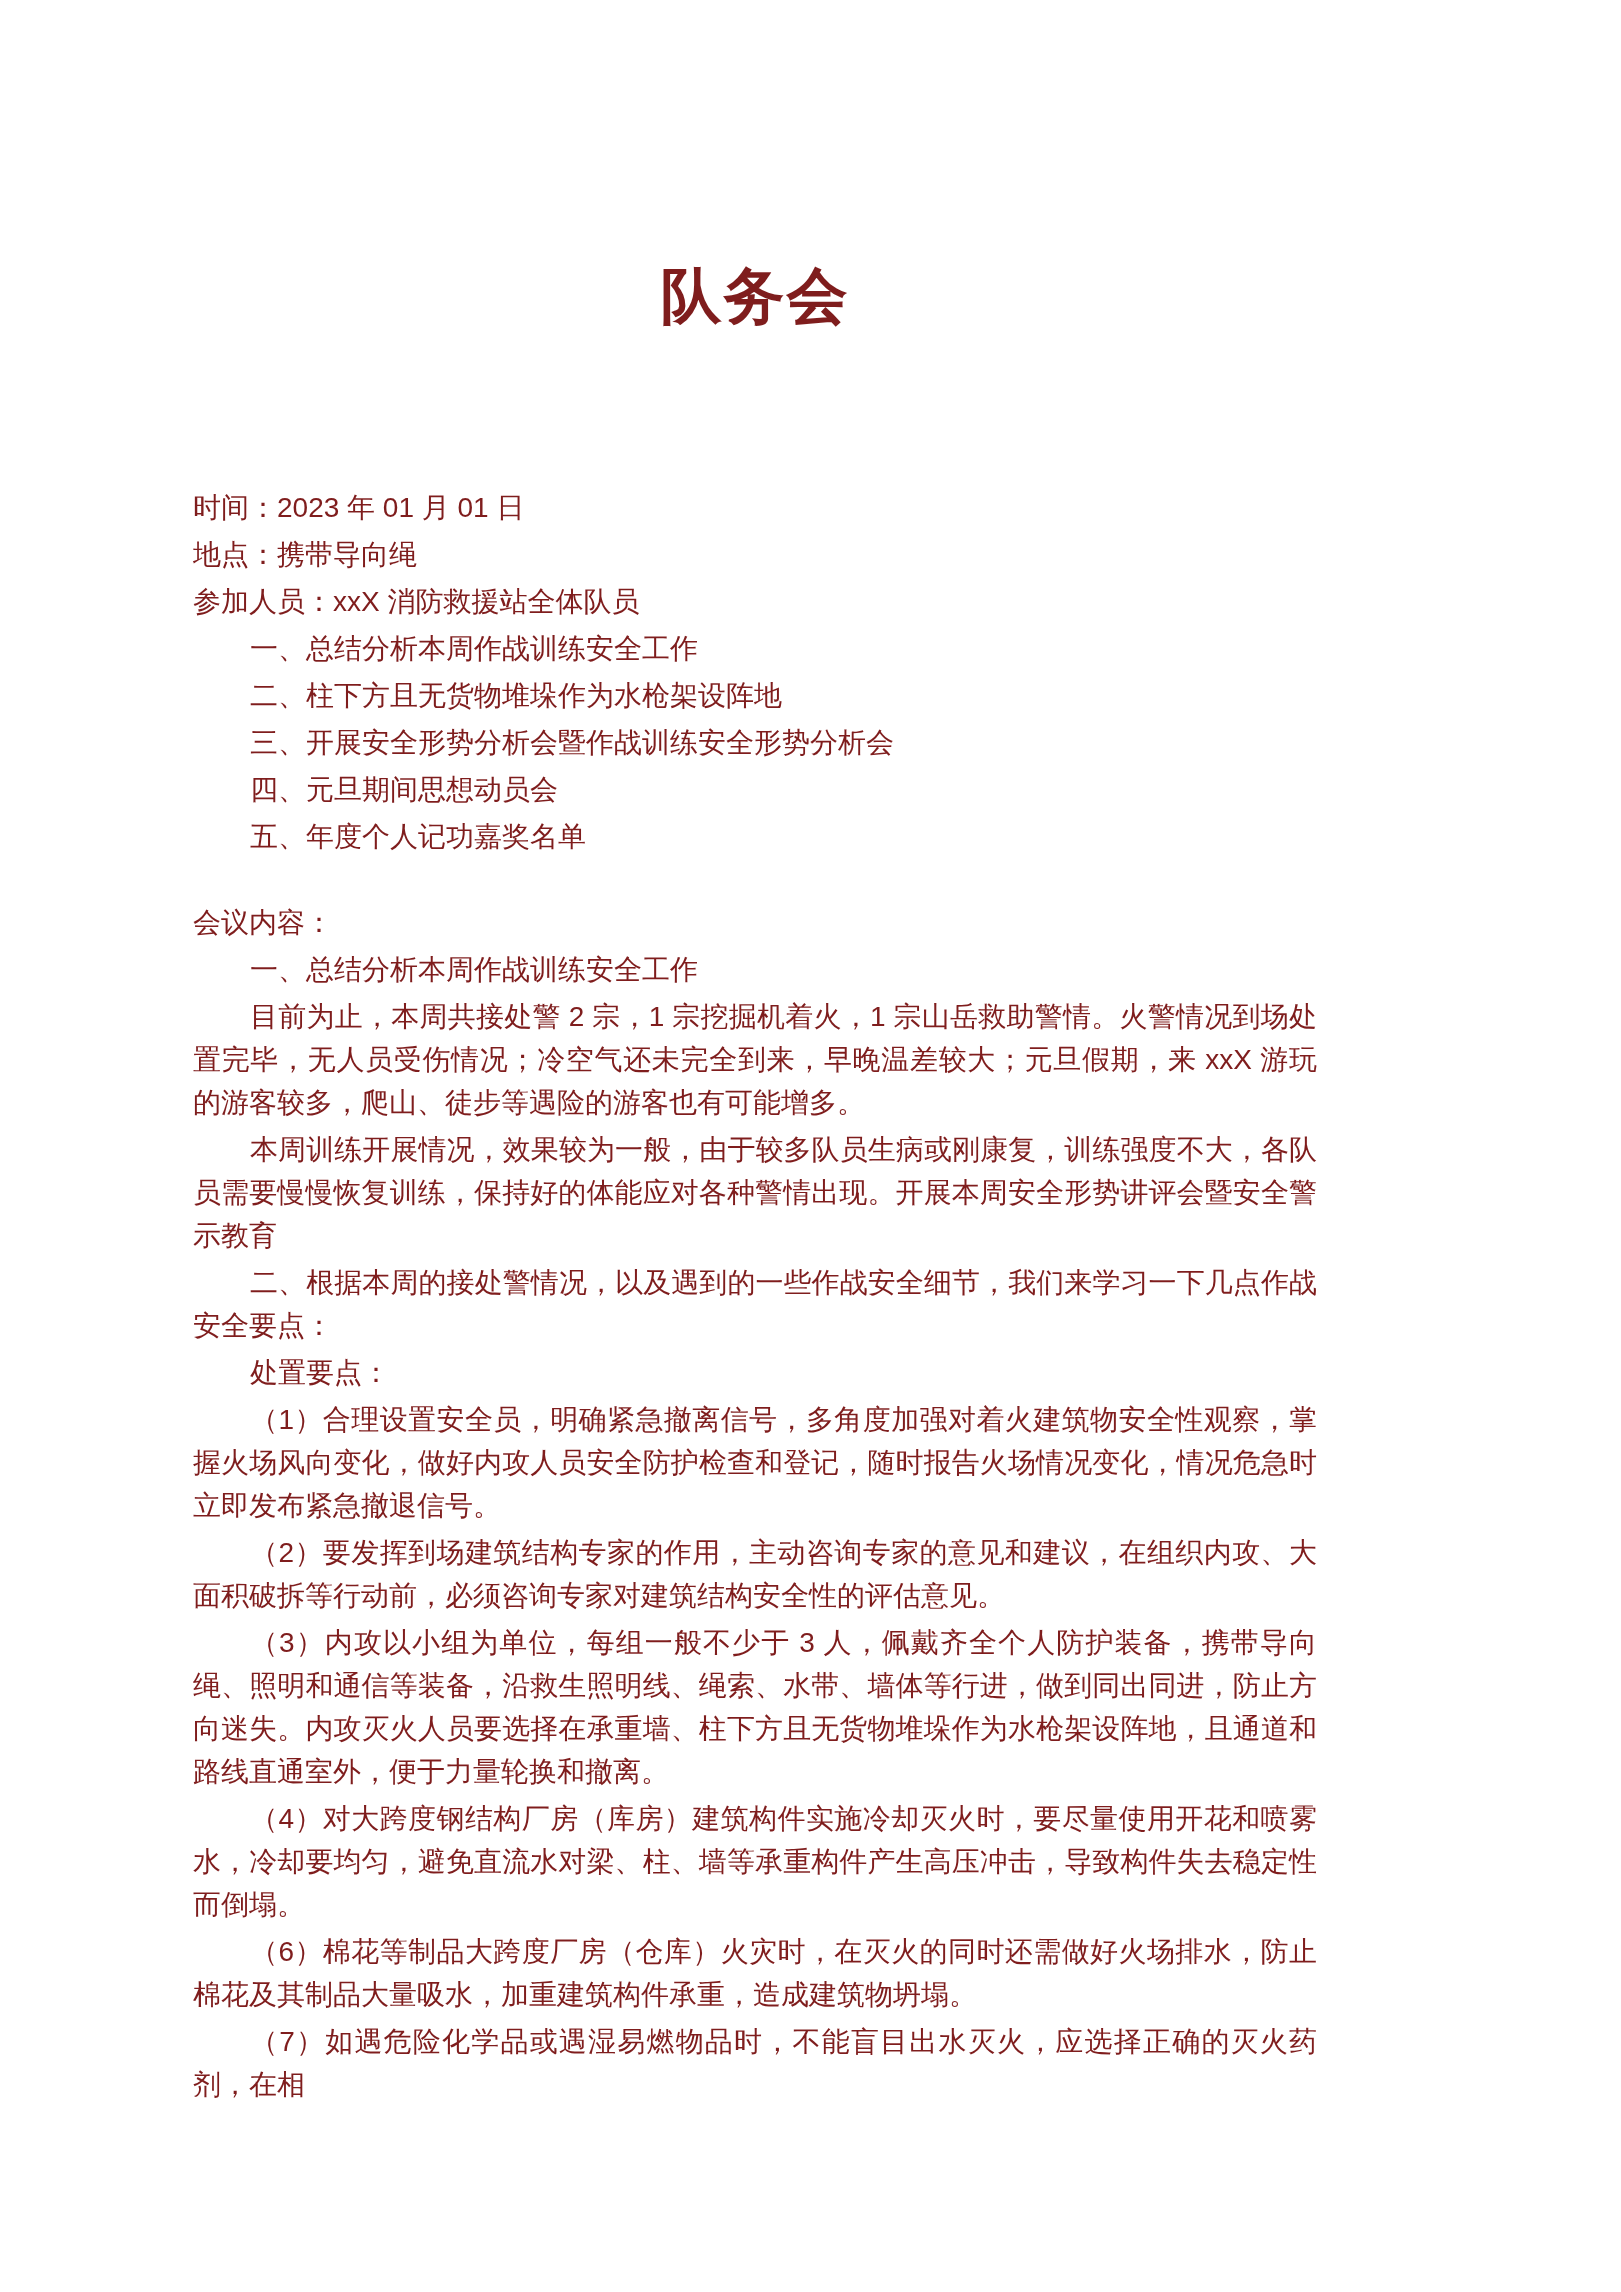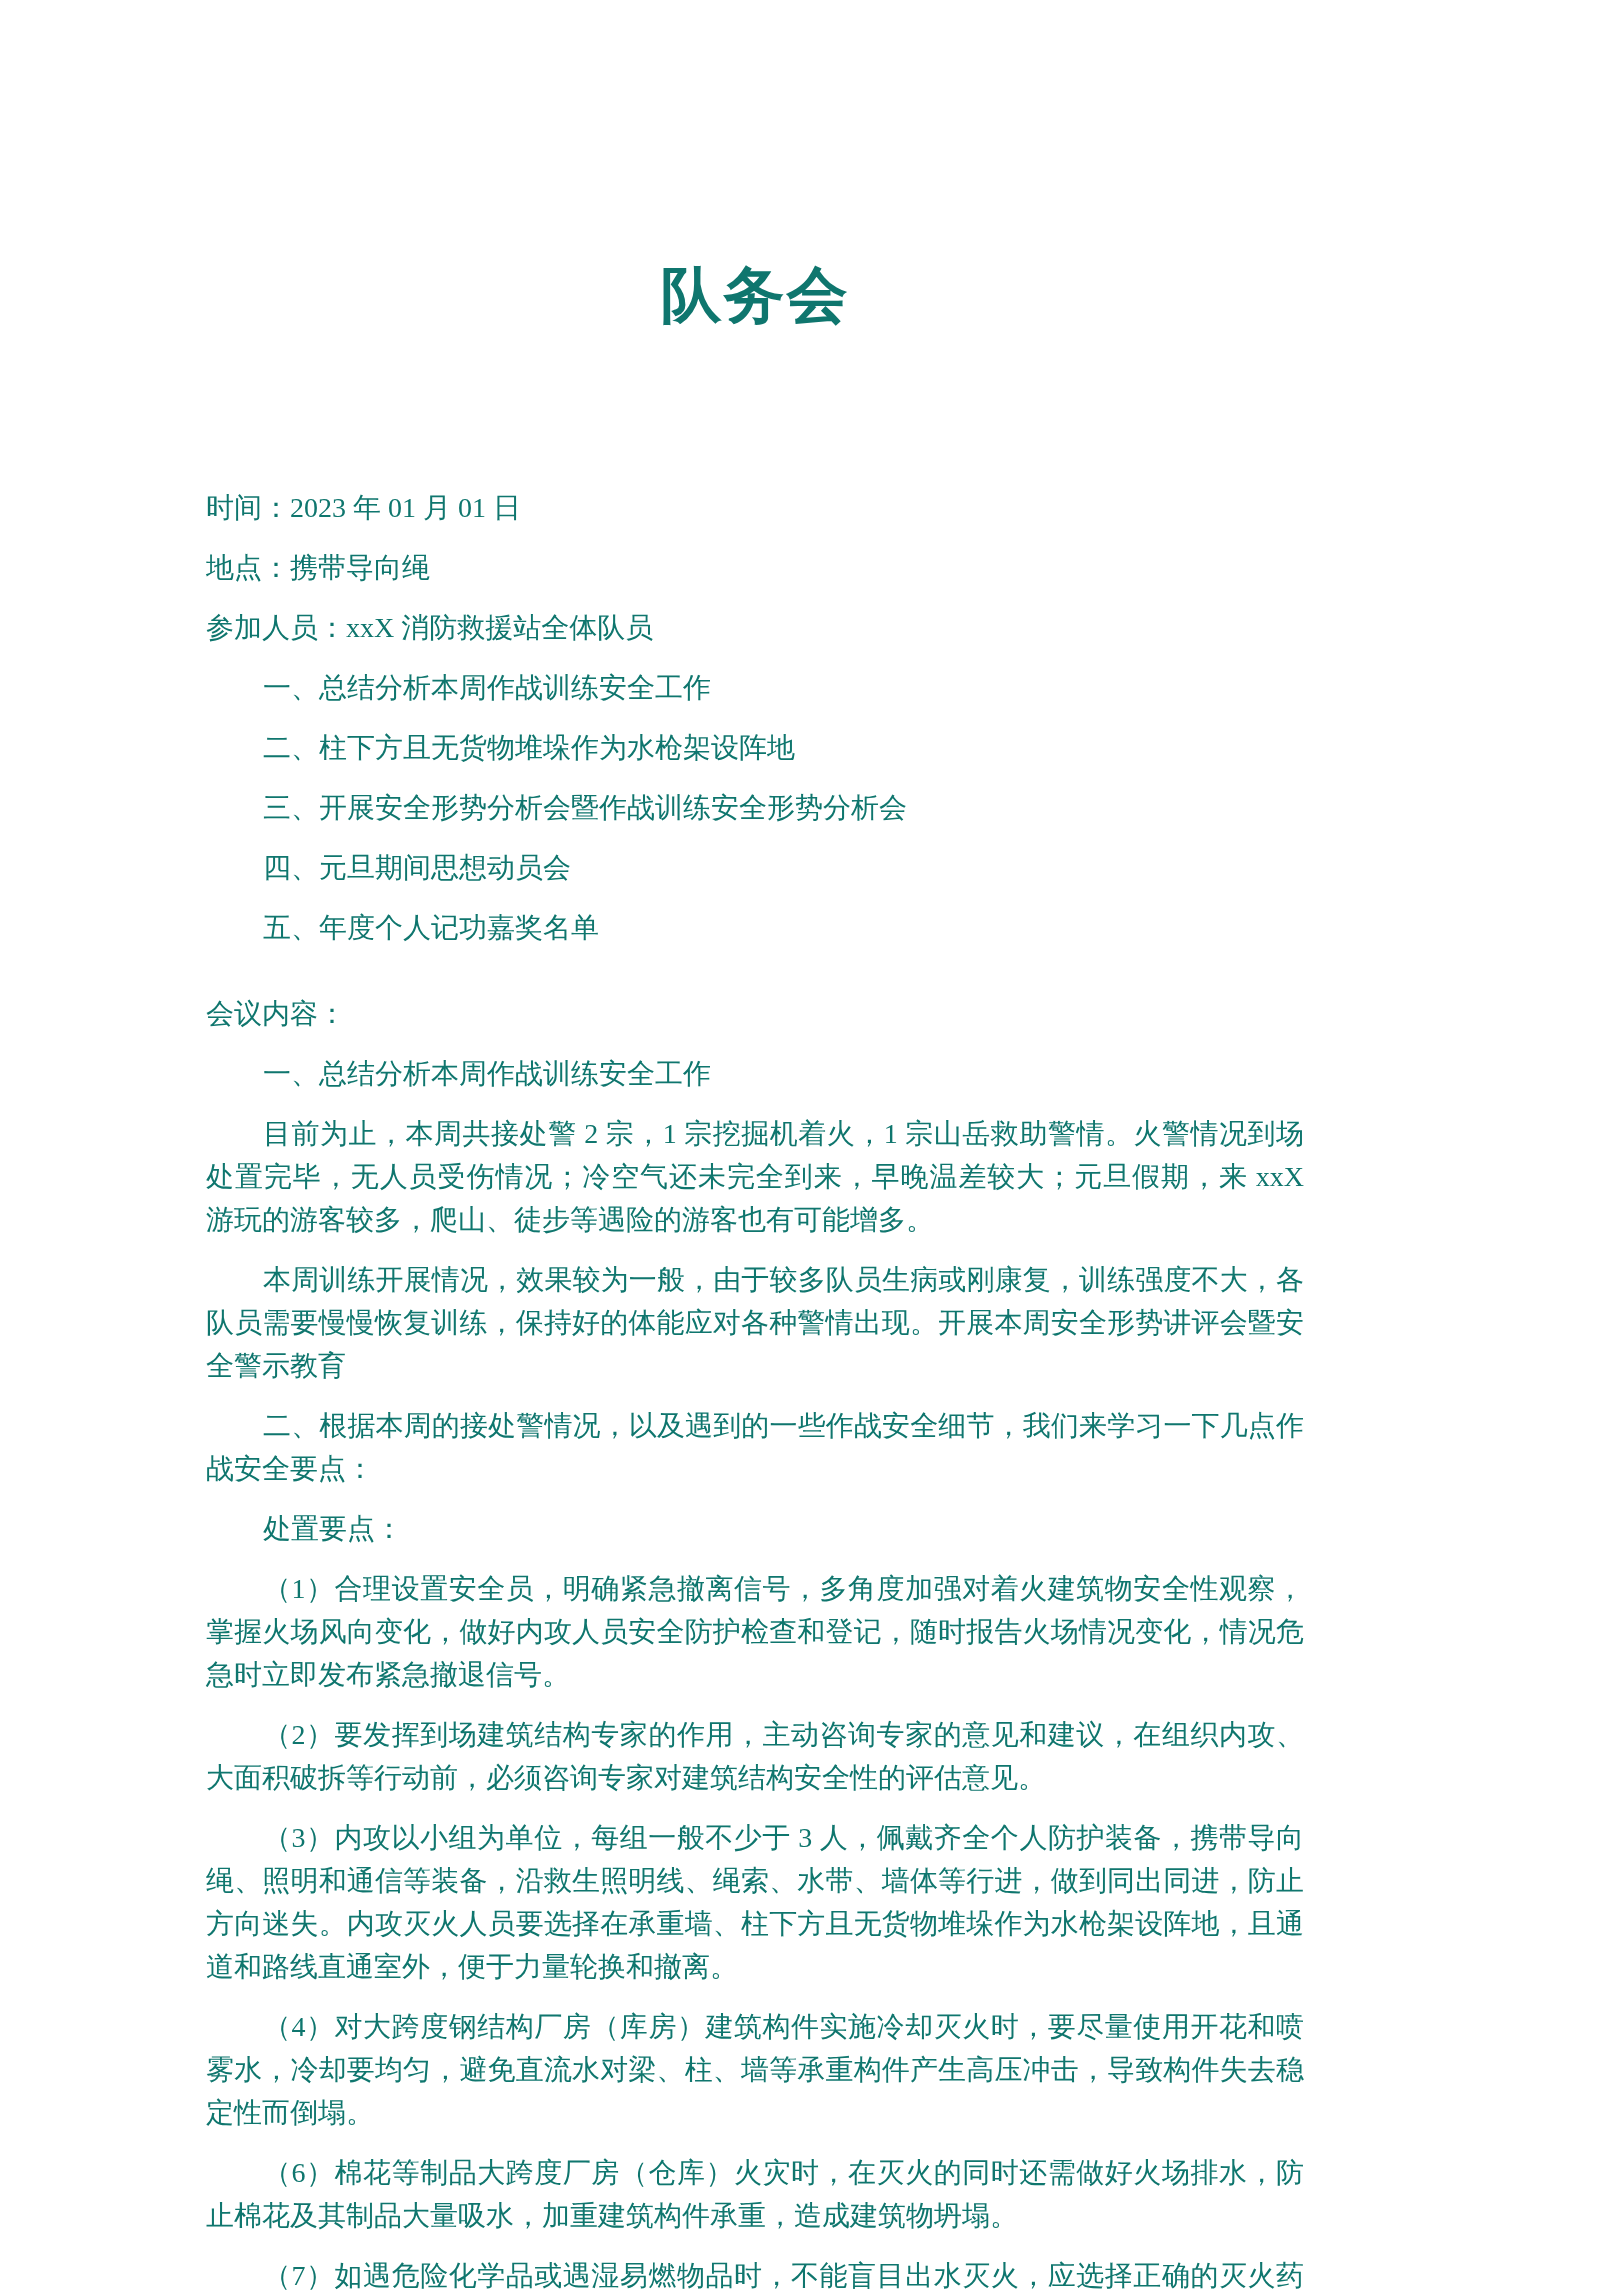--- a/index.html
+++ b/index.html
@@ -7,36 +7,36 @@
     padding: 0;
     background: #ffffff;
   }
   .page {
     position: relative;
     width: 1503px;
     height: 2293px;
     box-sizing: border-box;
     background: #ffffff;
     padding: 257px 182px 0 189px;
-    font-family: Liberation Serif, serif;
-    color: #0f766e;
+    font-family: Liberation Sans, sans-serif;
+    color: #7f1d1d;
     overflow: hidden;
   }
   .doc-title {
     font-size: 61px;
     line-height: 78px;
     font-weight: bold;
     text-align: center;
     margin: 0 0 151px 0;
     letter-spacing: 2px;
   }
   .line, .para {
     font-size: 28px;
     line-height: 43px;
-    margin: 17px;
+    margin: 4px;
     text-align: justify;
     word-break: break-all;
   }
   .indent2 {
     text-indent: 57px;
   }
   .gap-above {
     margin-top: 43px;
   }
 </style>

